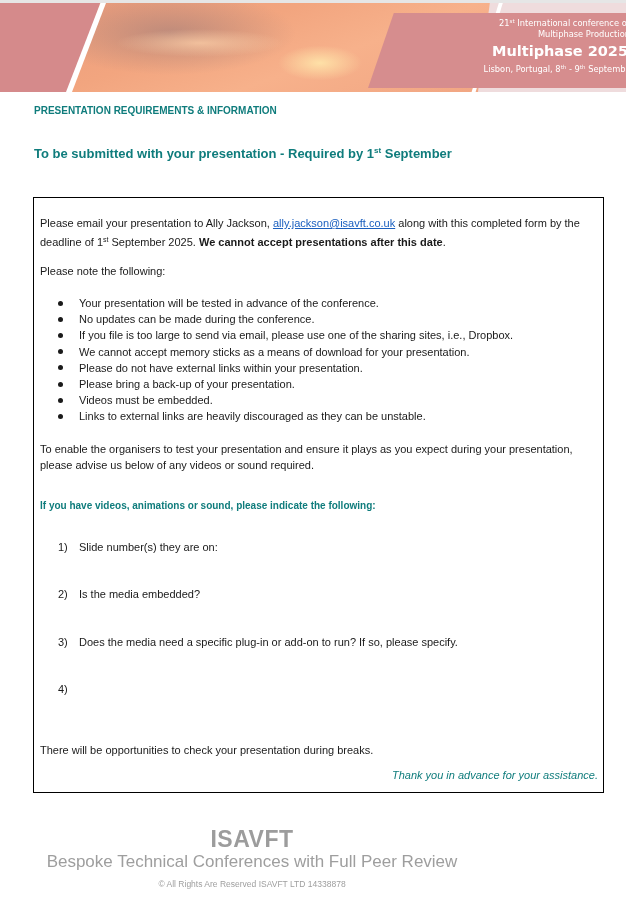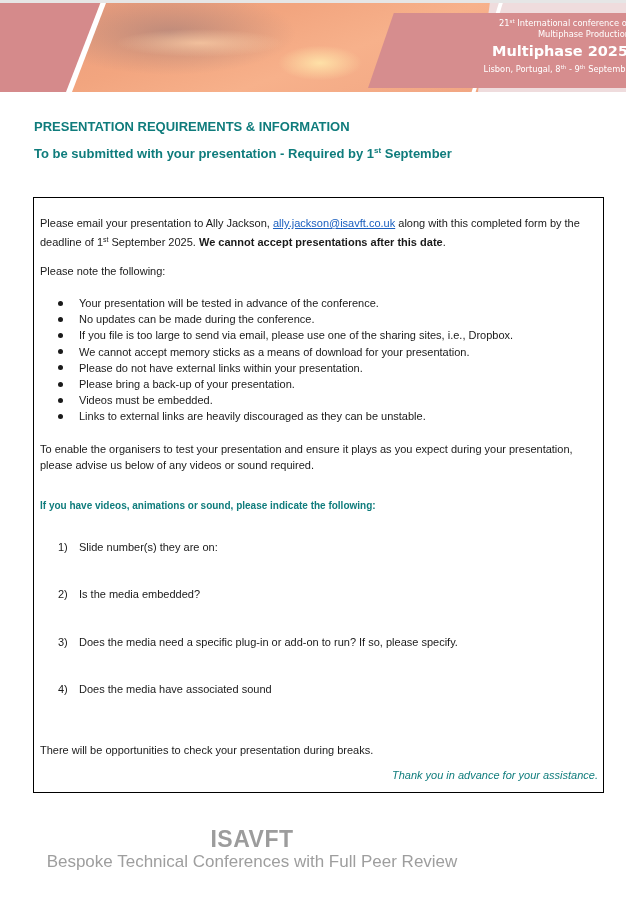--- a/index.html
+++ b/index.html
@@ -77,22 +77,22 @@
     .banner .conf-title {
       font-size: 14.5px; font-weight: bold; line-height: 20px; margin-top: 1px; margin-right: -2px;
     }
     .banner .conf-place {
       font-size: 8.3px; line-height: 11px; margin-top: 1px; margin-right: -8px;
     }
     .banner sup { font-size: 5.5px; vertical-align: 3px; }
 
     
     .heading1 {
-      position: absolute; left: 34px; top: 119px;
-      font-size: 13px; font-weight: bold; color: #0f7c7c;
+      position: absolute; left: 34px; top: 105px;
+      font-size: 10px; font-weight: bold; color: #0f7c7c;
       font-family: "Liberation Sans", sans-serif;
       letter-spacing: 0px;
     }
     .heading2 {
       position: absolute; left: 34px; top: 146px;
       font-size: 13px; font-weight: bold; color: #0f7c7c;
       font-family: "Liberation Sans", sans-serif;
       text-align: right;
     }
     .heading2 sup { font-size: 8px; vertical-align: 5px; }
@@ -194,23 +194,24 @@
   </ul>
 
   <p class="para2">To enable the organisers to test your presentation and ensure it plays as you expect during your presentation, please advise us below of any videos or sound required.</p>
 
   <p class="media-heading">If you have videos, animations or sound, please indicate the following:</p>
 
   <ol class="questions">
     <li><span class="num">1)</span><span>Slide number(s) they are on:</span></li>
     <li><span class="num">2)</span><span>Is the media embedded?</span></li>
     <li><span class="num">3)</span><span>Does the media need a specific plug-in or add-on to run? If so, please specify.</span></li>
-    <li><span class="num">4)</span><span>Does the media have associated sound</span></li>
+    <li><span class="num">4)</span></li>
   </ol>
 
   <p class="breaks">There will be opportunities to check your presentation during breaks.</p>
   <p class="thanks">Thank you in advance for your assistance.</p>
 </div>
 
 <div class="footer">
   <div class="brand">ISAVFT</div>
   <div class="tagline">Bespoke Technical Conferences with Full Peer Review</div>
+  <div class="copyright">© All Rights Are Reserved ISAVFT LTD 14338878</div>
 </div>
 
 </body></html>

